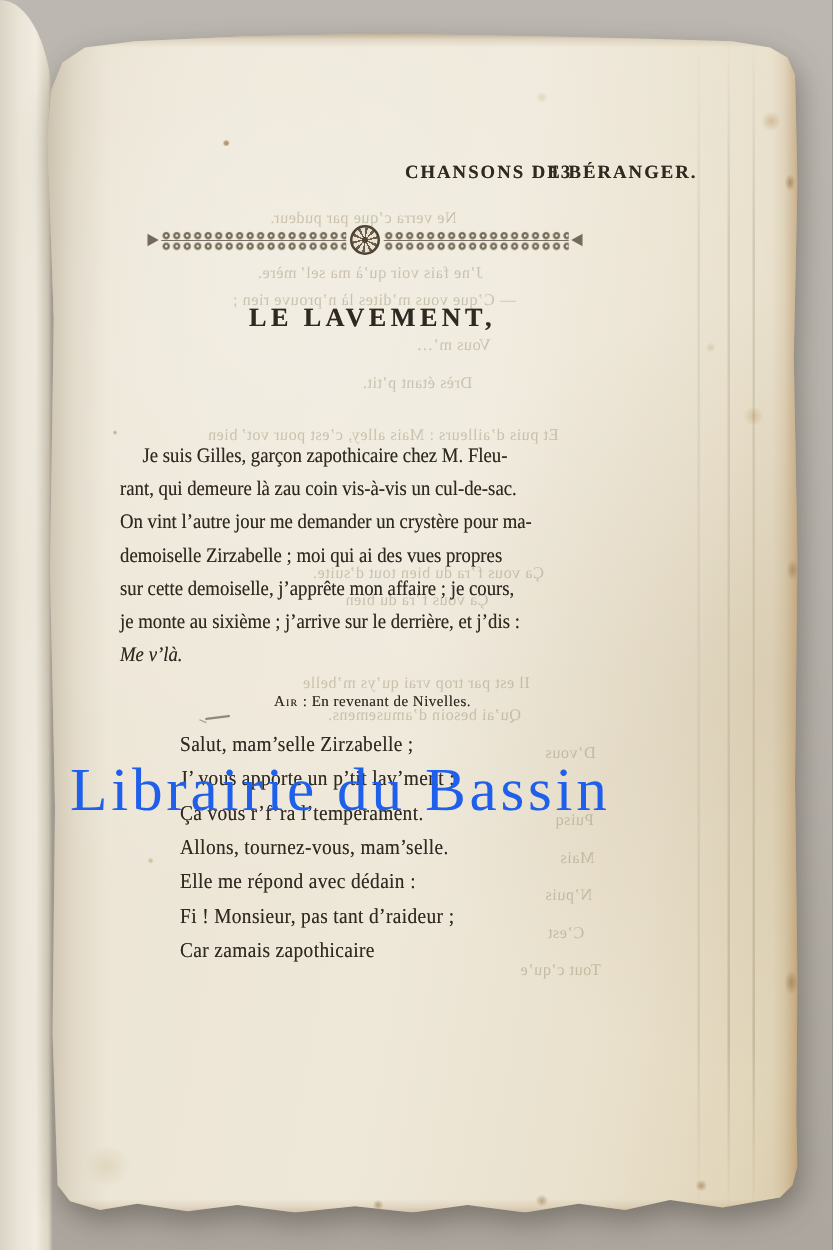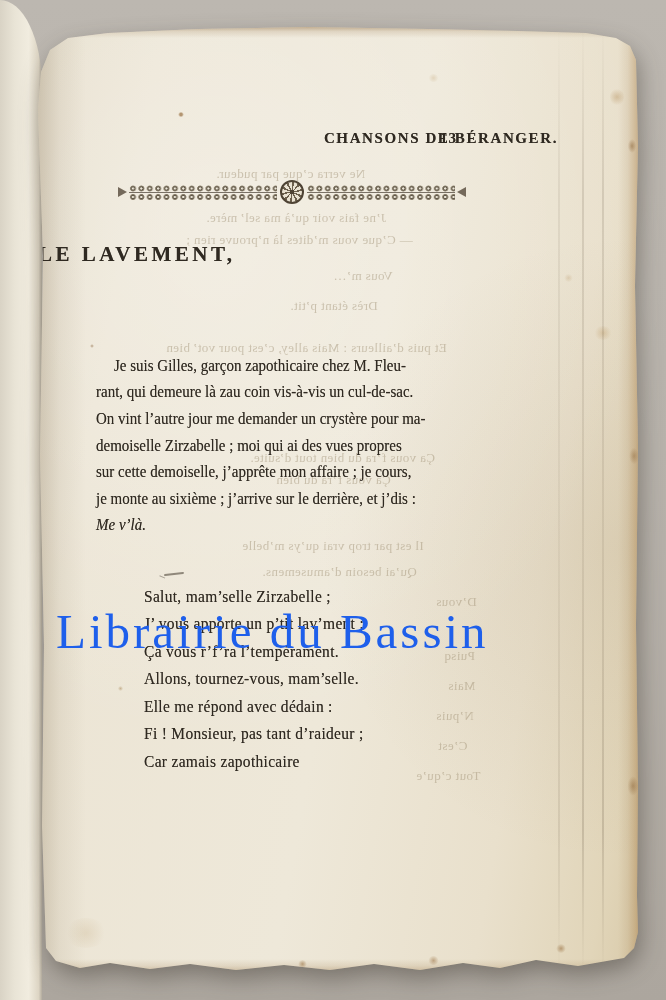--- a/index.html
+++ b/index.html
@@ -69,21 +69,21 @@
     background-image:
       linear-gradient(to bottom,transparent 7.8px,rgba(70,60,48,.7) 7.8px,rgba(70,60,48,.7) 9px,transparent 9px),
       radial-gradient(circle at 4px 4.5px,#efe9da 0.8px,#5e5546 1.5px,#8d836f 2.7px,rgba(141,131,111,0) 3.3px),
       radial-gradient(circle at 4px 13px,#efe9da 0.8px,#5e5546 1.5px,#8d836f 2.7px,rgba(141,131,111,0) 3.3px);
     background-size:100% 17px,8.4px 17px,8.4px 17px;background-repeat:repeat-x;}
   .orn-center{width:24px;height:24px;border-radius:50%;border:2px solid #4e4334;box-sizing:border-box;
     margin:0 3px;flex:0 0 auto;
     background:
       radial-gradient(circle,#4e4334 0 2.2px,rgba(233,226,210,.0) 2.6px),
       repeating-conic-gradient(#6b5f4c 0 14deg,#e9e2d2 14deg 36deg);}
-  .main-title{position:absolute;left:0;top:216px;width:520px;text-align:left;
+  .main-title{position:absolute;left:0;top:216px;width:520px;text-align:center;
     font-size:21px;font-weight:700;letter-spacing:3.5px;}
   .sub-title{position:absolute;left:0;top:271px;width:520px;text-align:center;
     font-size:14px;font-weight:700;letter-spacing:2px;}
   .prose{position:absolute;left:58px;top:326px;width:385px;font-size:15px;line-height:24.2px;
     transform:scaleY(1.1);transform-origin:0 0;}
   .prose .line{white-space:nowrap;}
   .air-line{position:absolute;left:0;top:528px;width:520px;text-align:center;font-size:12px;letter-spacing:.4px;}
   .air-line .sc{font-variant:small-caps;letter-spacing:1px;}
   .verse{position:absolute;left:106px;top:556px;font-size:15.5px;line-height:25px;
     transform:scaleY(1.1);transform-origin:0 0;letter-spacing:.3px;}
@@ -149,20 +149,23 @@
 
       <div class="line fit" style="text-indent: 18px; word-spacing: 0px;">Je suis Gilles, garçon zapothicaire chez M. Fleu-</div>
           <div class="line fit" style="word-spacing: 0px;">rant, qui demeure là zau coin vis-à-vis un cul-de-sac.</div>
           <div class="line fit" style="word-spacing: 0px;">On vint l’autre jour me demander un crystère pour ma-</div>
           <div class="line fit" style="word-spacing: 0px;">demoiselle Zirzabelle ; moi qui ai des vues propres</div>
           <div class="line fit" style="word-spacing: 0px;">sur cette demoiselle, j’apprête mon affaire ; je cours,</div>
           <div class="line fit" style="word-spacing: 0px;">je monte au sixième ; j’arrive sur le derrière, et j’dis :</div>
           <div class="line fit no-fit" style="font-style: italic;">Me v’là.</div>
         </div>
 
+      <div class="ink air-line">
+        <span class="sc">Air</span><span> : En revenant de Nivelles.</span>
+      </div>
       <div class="pen-mark"></div>
 
       <div class="ink verse">
 
       <div class="vline">Salut, mam’selle Zirzabelle ;</div>
           <div class="vline">J’ vous apporte un p’tit lav’ment ;</div>
           <div class="vline">Ça vous r’f’ra l’tempérament.</div>
           <div class="vline">Allons, tournez-vous, mam’selle.</div>
           <div class="vline">Elle me répond avec dédain :</div>
           <div class="vline">Fi ! Monsieur, pas tant d’raideur ;</div>

